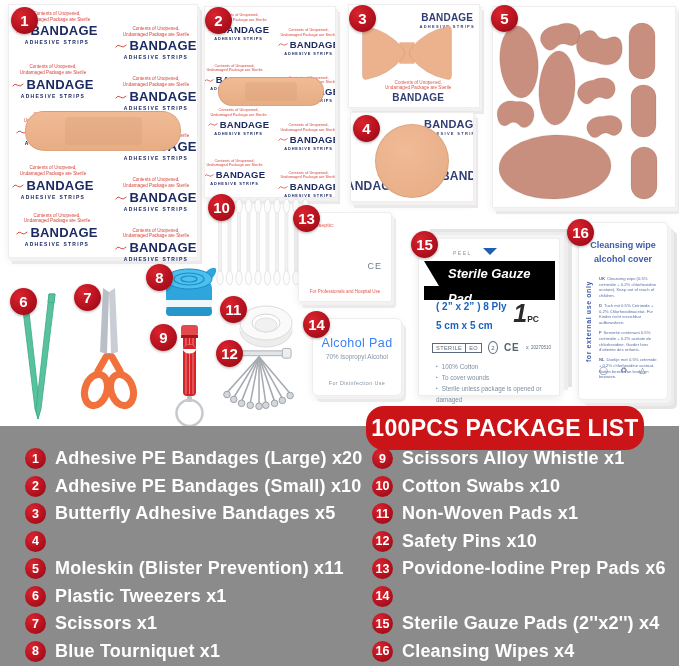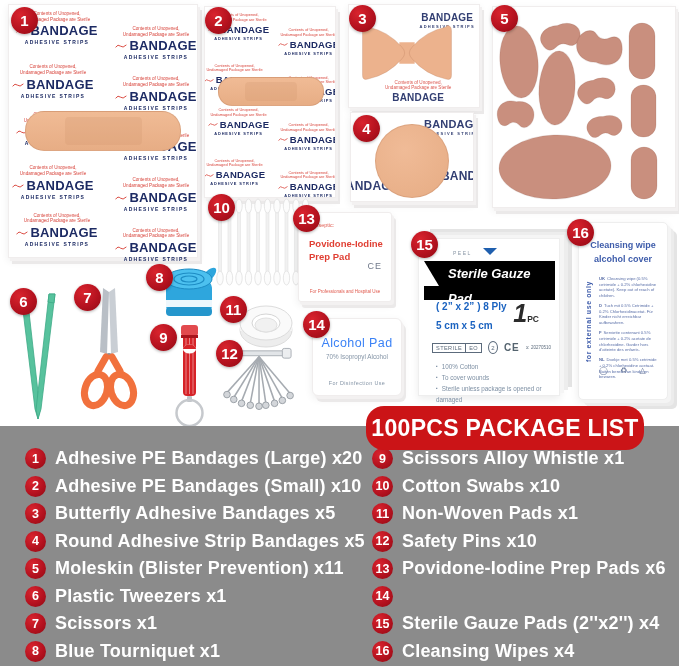--- a/index.html
+++ b/index.html
@@ -501,24 +501,20 @@
             <circle cx="70" cy="51" r="3.4"></circle>
         </g>
         <rect x="6" y="5" width="64" height="5" rx="2.5" fill="#e2e5e8" stroke="#aab0b6"></rect>
         <rect x="62" y="2.5" width="9" height="10" rx="2" fill="#eceef0" stroke="#aab0b6"></rect>
       </svg>
       <span class="badge" style="left:-6px;top:-6px">12</span>
     </div>
 
     <div class="tile sheet" id="t13">
       <div class="pv-top">Antiseptic:</div>
-      <div class="pv-name">
-        <div>Povidone-Iodine</div>
-        <div>Prep Pad</div>
-      </div>
       <div class="pv-ce">CE</div>
       <div class="pv-foot">For Professionals and Hospital Use</div>
       <span class="badge" style="left:-6px;top:-8px">13</span>
     </div>
 
     <div class="tile sheet" id="t14">
       <div class="al-name">Alcohol Pad</div>
       <div class="al-sub">70% Isopropyl Alcohol</div>
       <div class="al-foot">For  Disinfection  Use</div>
       <span class="badge" style="left:-10px;top:-8px">14</span>
@@ -583,21 +579,20 @@
         <div class="row">
             <span class="badge-s">2</span>
             <span class="label">Adhesive PE Bandages (Small) x10</span>
           </div>
         <div class="row">
             <span class="badge-s">3</span>
             <span class="label">Butterfly Adhesive Bandages x5</span>
           </div>
         <div class="row">
             <span class="badge-s">4</span>
-            <span class="label">Round Adhesive Strip Bandages x5</span>
           </div>
         <div class="row">
             <span class="badge-s">5</span>
             <span class="label">Moleskin (Blister Prevention) x11</span>
           </div>
         <div class="row">
             <span class="badge-s">6</span>
             <span class="label">Plastic Tweezers x1</span>
           </div>
         <div class="row">

